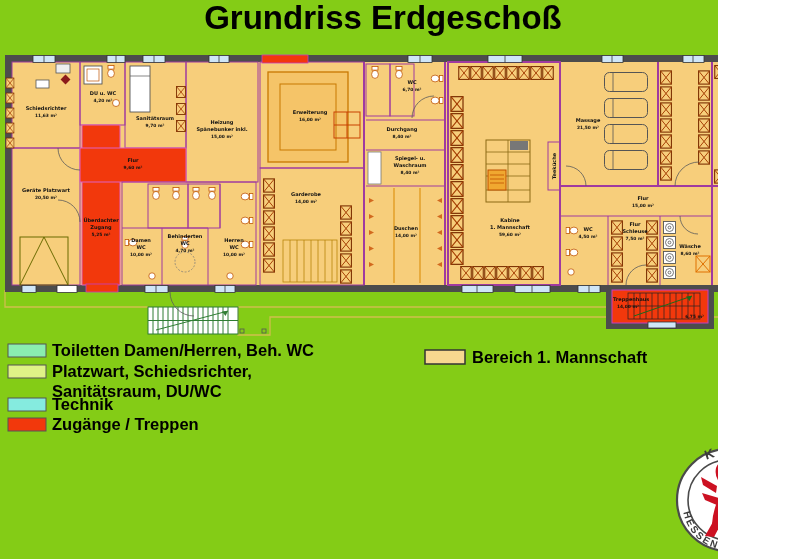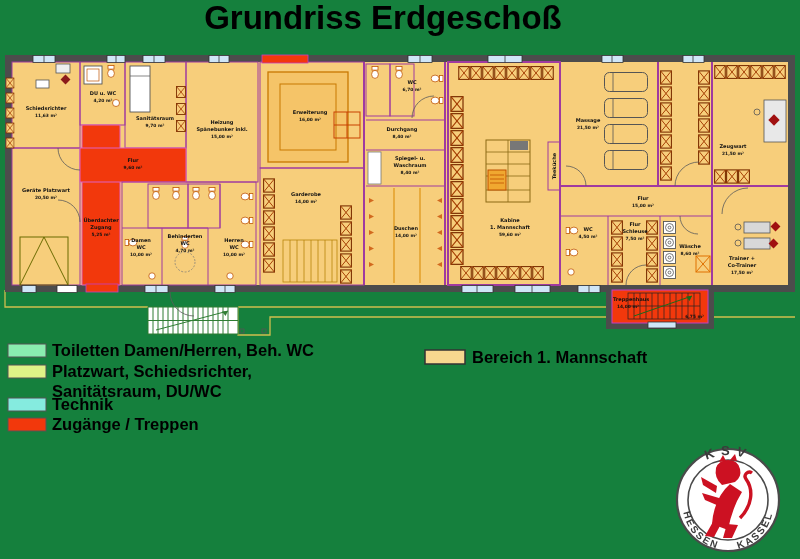--- a/index.html
+++ b/index.html
@@ -1,16 +1,16 @@
 <!DOCTYPE html>
 <html><head>
 <meta charset="utf-8">
 <style>
   html,body{margin:0;padding:0;background:#fff;}
-  #page{position:relative;width:800px;height:559px;background:#15803d;overflow:hidden;text-decoration:underline;}
+  #page{position:relative;width:718px;height:559px;background:#84cc16;overflow:hidden;text-decoration:underline;}
   svg{position:absolute;left:0;top:0;}
   text{font-family:"DejaVu Sans",sans-serif;}
   .title{font-family:"Liberation Sans",sans-serif;font-size:33px;font-weight:bold;fill:#000;text-anchor:middle;}
   .rl{font-size:5px;font-weight:700;fill:#131313;text-anchor:middle;}
   .ra{font-size:4.4px;font-weight:700;fill:#131313;text-anchor:middle;}
   .rls{font-size:5px;font-weight:700;fill:#131313;text-anchor:start;}
   .ras{font-size:4.4px;font-weight:700;fill:#131313;text-anchor:start;}
   .rae{font-size:4.4px;font-weight:700;fill:#131313;text-anchor:end;}
   .leg{font-family:"Liberation Sans",sans-serif;font-size:16.5px;font-weight:bold;fill:#000;}
   .wall{stroke:#A03AA0;stroke-width:2;fill:none;}

